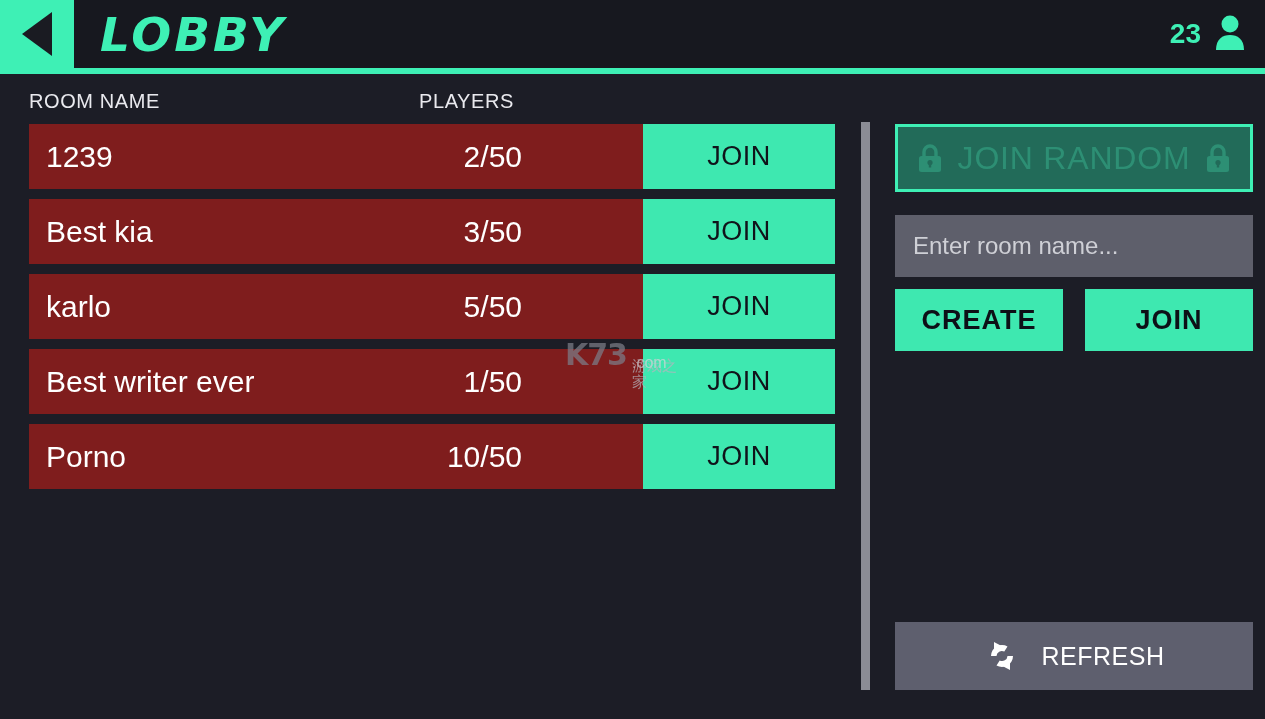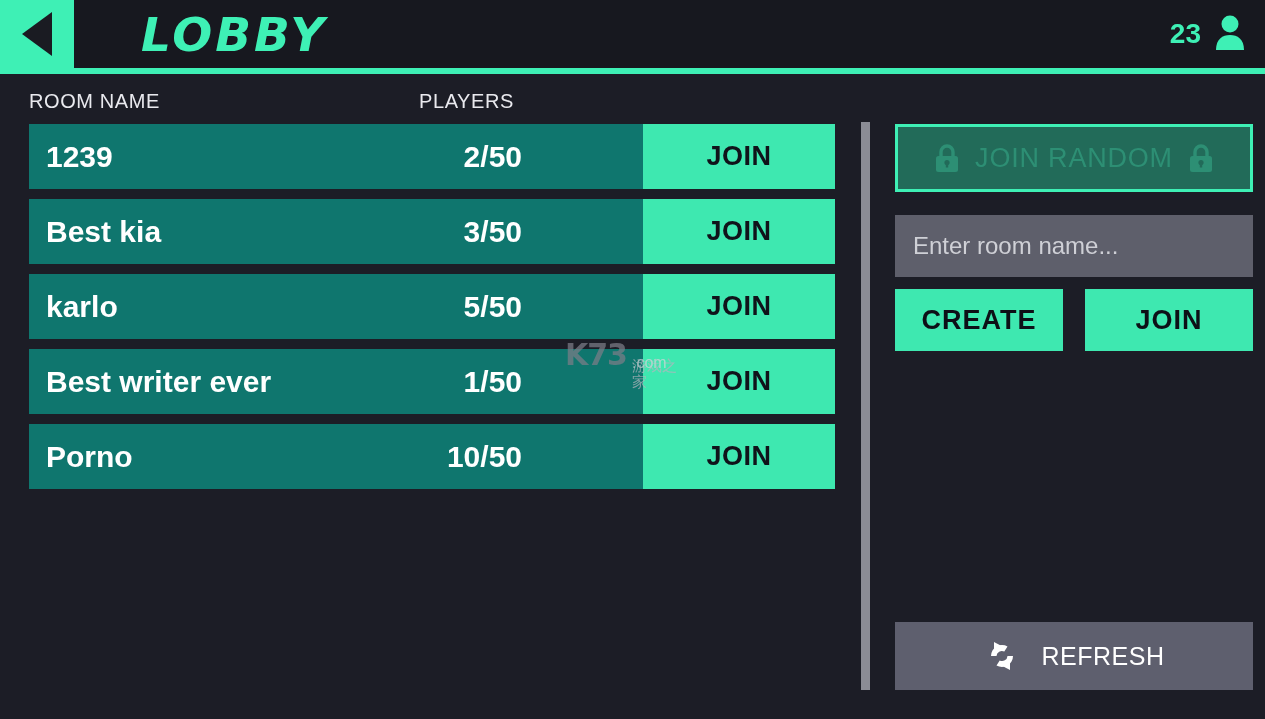--- a/index.html
+++ b/index.html
@@ -46,21 +46,20 @@
     position: absolute;
     left: 100px;
     top: 6px;
     font-size: 47px;
     font-weight: bold;
     font-style: italic;
     letter-spacing: 3px;
     color: #3ef0b5;
     line-height: 58px;
     font-family: "DejaVu Sans", sans-serif;
-    margin-left: 41px;
   }
   .header-count {
     position: absolute;
     right: 64px;
     top: 16px;
     font-size: 28px;
     font-weight: bold;
     color: #3ef0b5;
     line-height: 36px;
     text-align: center;
@@ -97,25 +96,24 @@
   .room-list {
     position: absolute;
     left: 29px;
     top: 124px;
     width: 806px;
   }
   .room-row {
     position: relative;
     height: 65px;
     margin-bottom: 10px;
-    background: #0f766e;
-    display: flex;
-    align-items: center;
-    cursor: pointer;
-    font-weight: bold;
+    background: #7f1d1d;
+    display: flex;
+    align-items: center;
+    cursor: pointer;
   }
   .room-name {
     position: absolute;
     left: 17px;
     font-size: 30px;
     color: #ffffff;
     line-height: 36px;
     white-space: nowrap;
   }
   .room-players {
@@ -166,21 +164,21 @@
     height: 68px;
     background: #226b59;
     border: 3px solid #3ef0b5;
     display: flex;
     align-items: center;
     justify-content: center;
     gap: 14px;
     cursor: pointer;
   }
   .join-random .jr-label {
-    font-size: 27px;
+    font-size: 32px;
     color: #2d8f74;
     letter-spacing: 0.8px;
     line-height: 32px;
   }
   .lock-icon { width: 28px; height: 31px; display:block; }
 
   .room-input {
     box-sizing: border-box;
     margin-top: 23px;
     width: 358px;

